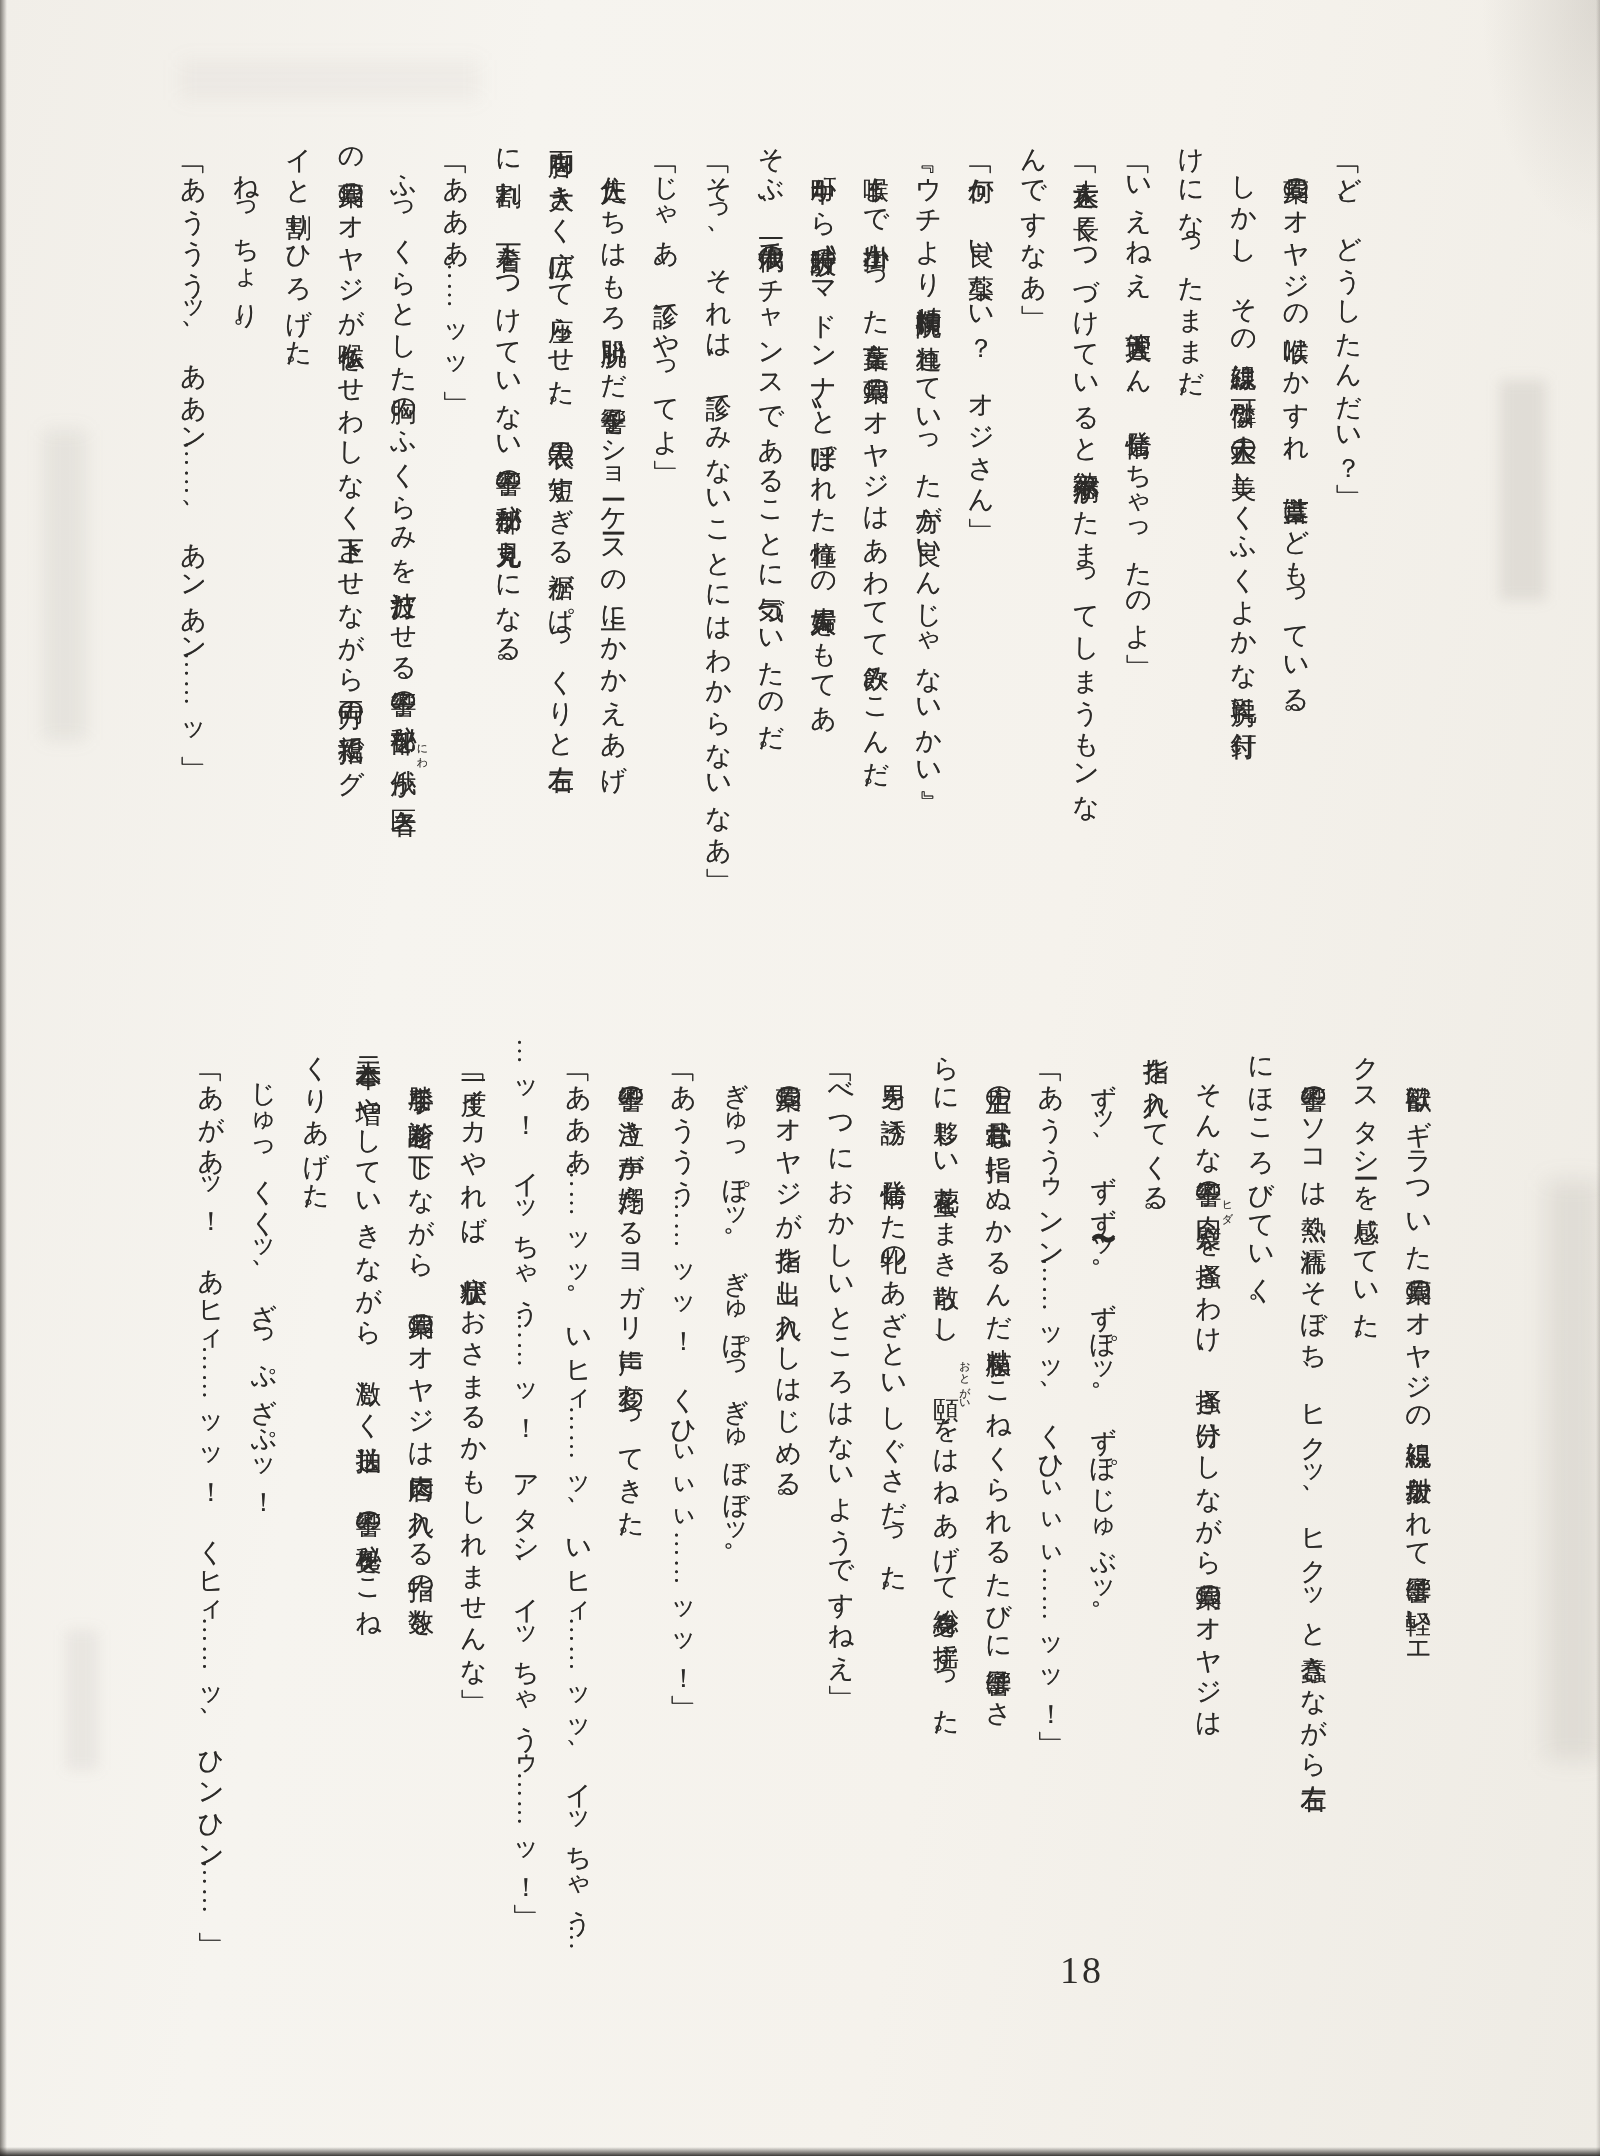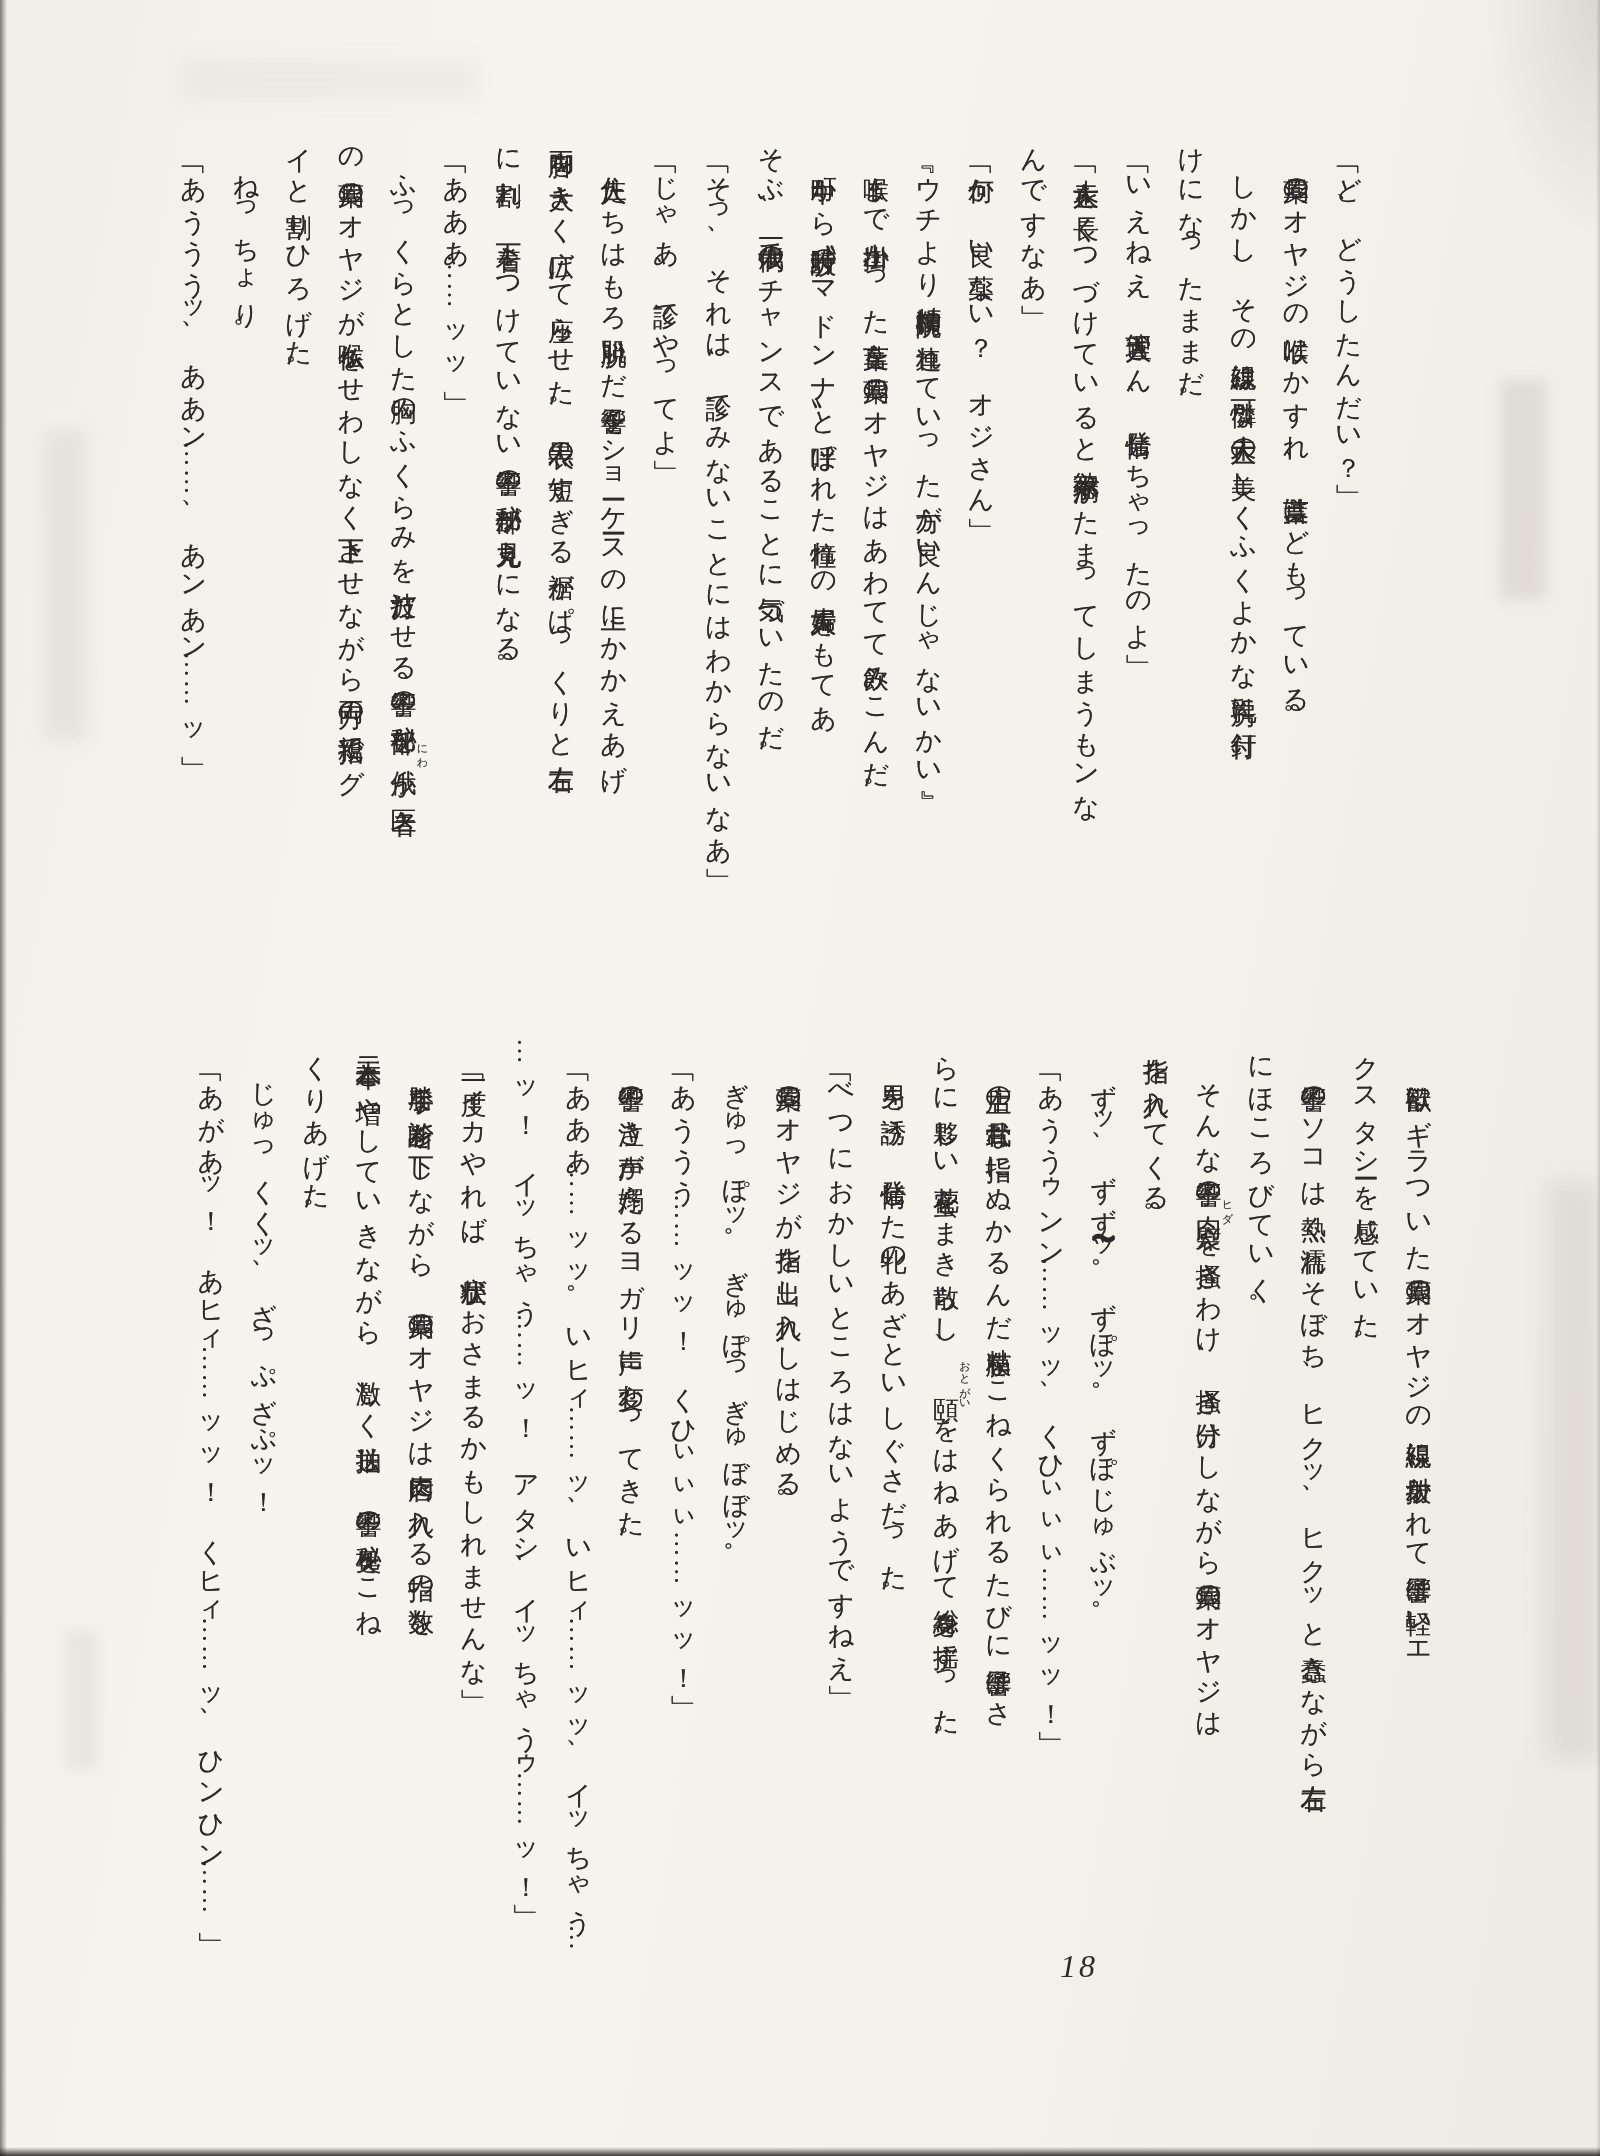--- a/index.html
+++ b/index.html
@@ -31,24 +31,23 @@
   .tline.ind{ text-indent:27px; }
   ruby rt{
     font-size:11px;
     letter-spacing:0;
     color:#3a3835;
     font-family:"Liberation Serif","DejaVu Serif",serif;
   }
   .page-number{
     position:absolute;
     left:1060px; top:1948px;
-    font-size:32px;
+    font-size:38px;
     letter-spacing:3px;
     color:#2e2c29;
-    font-style:italic;
   }
   
   .edge-left{
     position:absolute;left:0;top:0;width:7px;height:2156px;
     background:linear-gradient(to right,rgba(52,48,43,.6),rgba(52,48,43,0));
   }
   .edge-bottom{
     position:absolute;left:0;bottom:0;width:1600px;height:9px;
     background:linear-gradient(to top,rgba(28,26,24,.85),rgba(28,26,24,0));
   }

